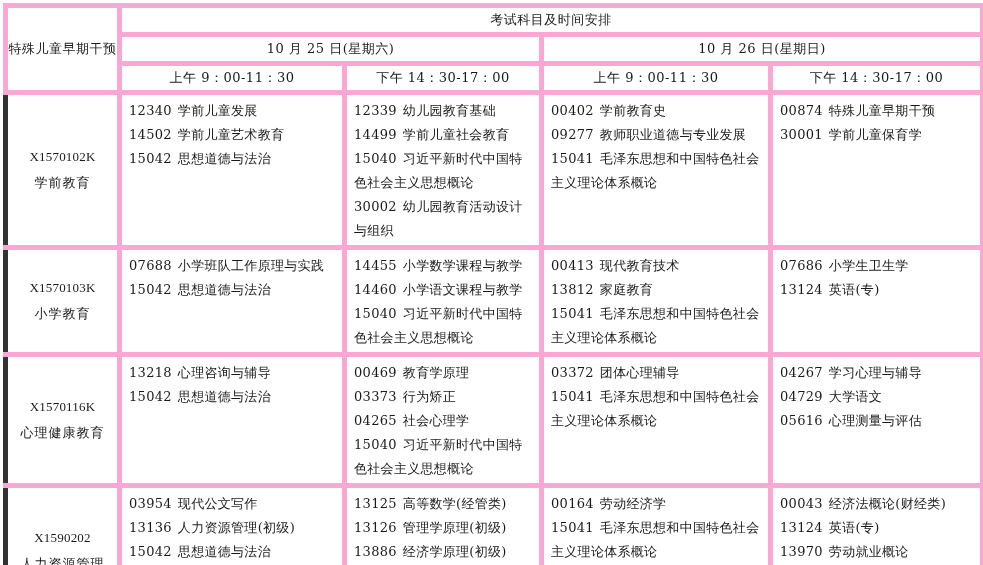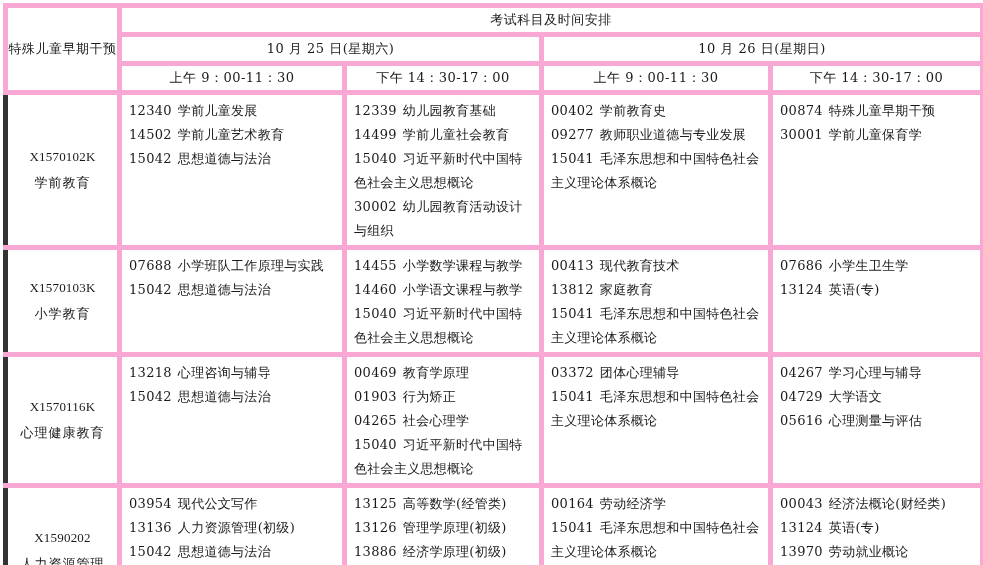--- a/index.html
+++ b/index.html
@@ -147,21 +147,21 @@
         <td class="major-cell">
           <span class="code">X1570116K</span>
           <span class="name">心理健康教育</span>
         </td>
         <td class="courses vgray">
           <span class="course"><span class="ccode">13218</span><span class="ctitle">心理咨询与辅导</span></span>
           <span class="course"><span class="ccode">15042</span><span class="ctitle">思想道德与法治</span></span>
         </td>
         <td class="courses">
           <span class="course"><span class="ccode">00469</span><span class="ctitle">教育学原理</span></span>
-          <span class="course"><span class="ccode">01903</span><span class="ctitle">行为矫正</span></span>
+          <span class="course"><span class="ccode">03373</span><span class="ctitle">行为矫正</span></span>
           <span class="course"><span class="ccode">04265</span><span class="ctitle">社会心理学</span></span>
           <span class="course"><span class="ccode">15040</span><span class="ctitle">习近平新时代中国特色社会主义思想概论</span></span>
         </td>
         <td class="courses">
           <span class="course"><span class="ccode">03372</span><span class="ctitle">团体心理辅导</span></span>
           <span class="course"><span class="ccode">15041</span><span class="ctitle">毛泽东思想和中国特色社会主义理论体系概论</span></span>
         </td>
         <td class="courses">
           <span class="course"><span class="ccode">04267</span><span class="ctitle">学习心理与辅导</span></span>
           <span class="course"><span class="ccode">04729</span><span class="ctitle">大学语文</span></span>

